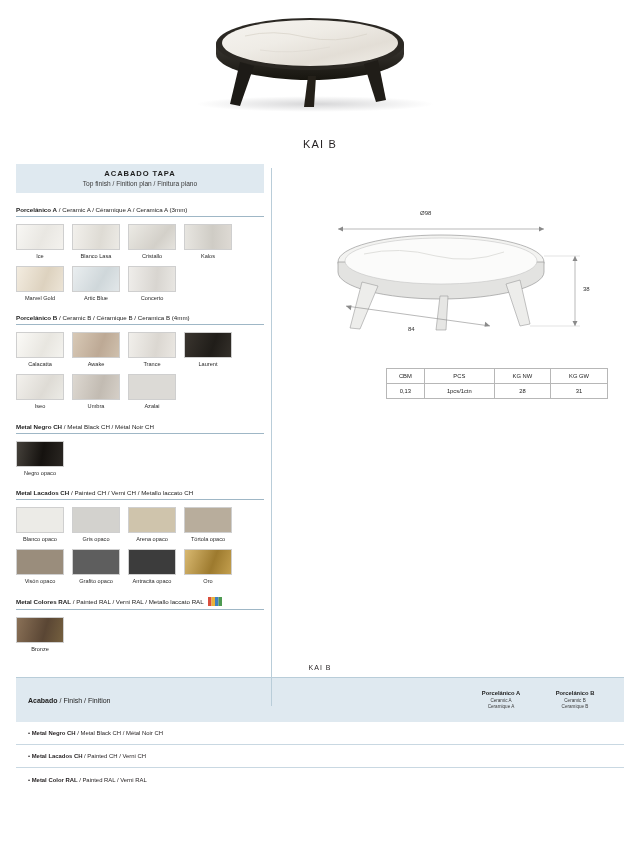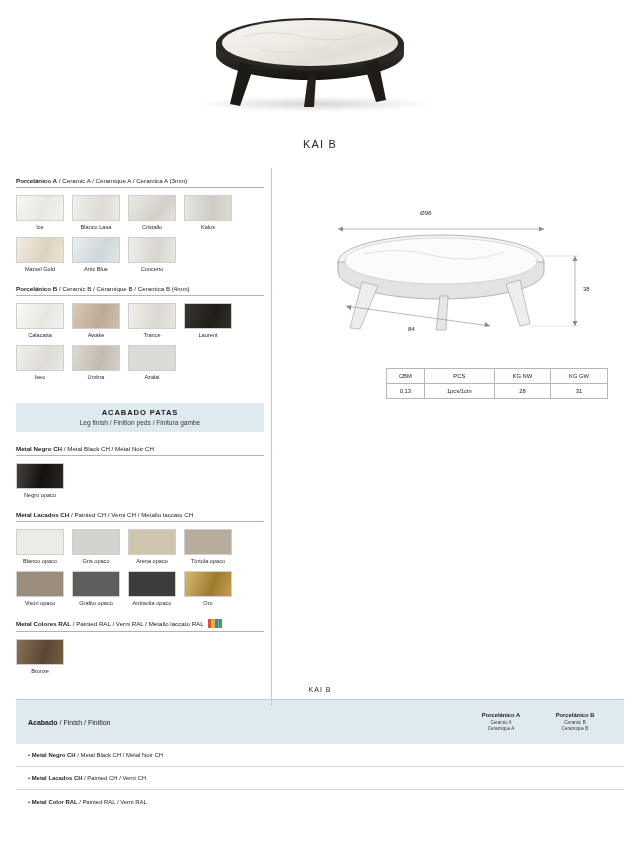--- a/index.html
+++ b/index.html
@@ -231,20 +231,24 @@
 </div>
 
 <div class="product-title">KAI B</div>
 
 <div class="vdivider"></div>
 
 <div class="cols">
 
   <div class="col-left">
 
+    <div class="band">
+      <div class="band-t1">ACABADO TAPA</div>
+      <div class="band-t2">Top finish / Finition plan / Finitura piano</div>
+    </div>
 
     <div class="sub-head">
       <b>Porcelánico A</b>
       <span>/ Ceramic A / Céramique A / Ceramica A   (3mm)</span>
     </div>
     <div class="swatch-row">
       <div class="swatch">
         <div class="chip" style="background:#efeeea;background-image:linear-gradient(115deg,#f8f7f4,#e9e7e2 55%,#f4f2ee)"></div>
         <div class="cap">Ice</div>
       </div>
@@ -306,24 +310,20 @@
       <div class="swatch">
         <div class="chip" style="background:#cfc9c1;background-image:linear-gradient(105deg,#ddd8d1,#c2bbb2 60%,#d5cfc7)"></div>
         <div class="cap">Umbra</div>
       </div>
       <div class="swatch">
         <div class="chip" style="background:#dcdad6;background-image:linear-gradient(95deg,#e9e7e3,#cecbc6 60%,#e0dedа)"></div>
         <div class="cap">Azalai</div>
       </div>
     </div>
 
-    <div class="band" style="margin-top:22px">
-      <div class="band-t1">ACABADO PATAS</div>
-      <div class="band-t2">Leg finish / Finition peds / Finitura gambe</div>
-    </div>
 
     <div class="sub-head">
       <b>Metal Negro CH</b>
       <span>/ Metal Black CH / Métal Noir CH</span>
     </div>
     <div class="swatch-row">
       <div class="swatch">
         <div class="chip" style="background:#1d1a17;background-image:linear-gradient(100deg,#45413b,#15120f 55%,#2a2622)"></div>
         <div class="cap">Negro opaco</div>
       </div>

